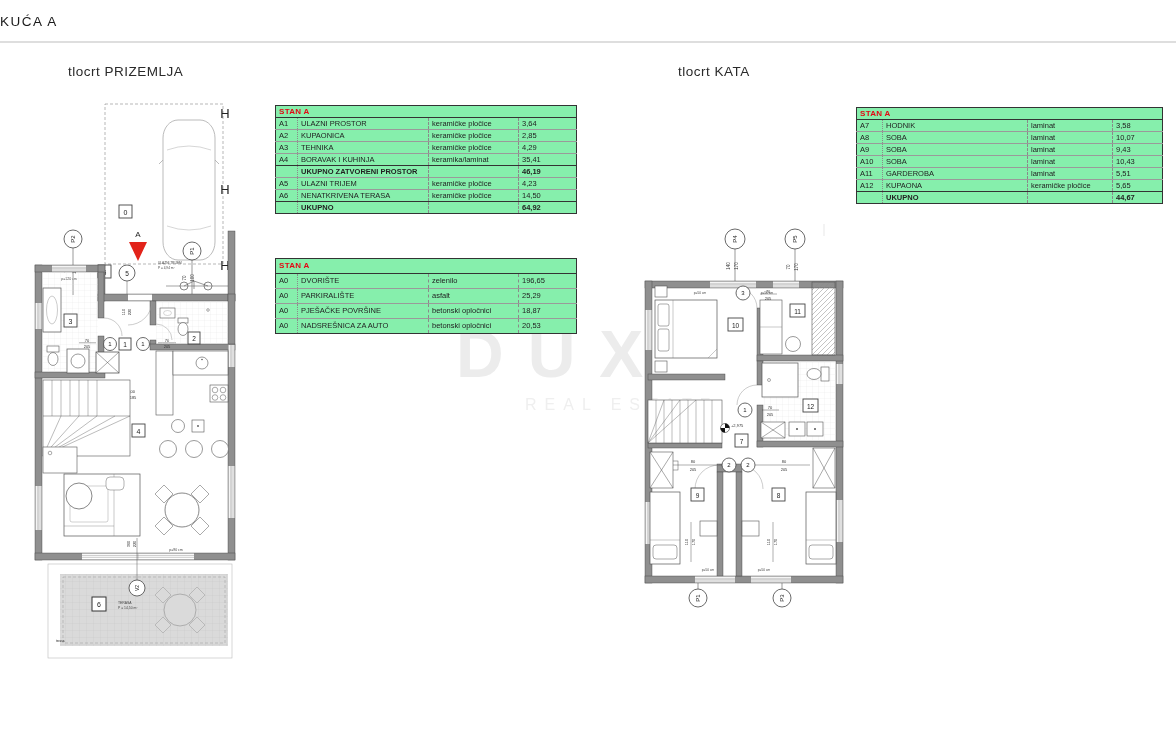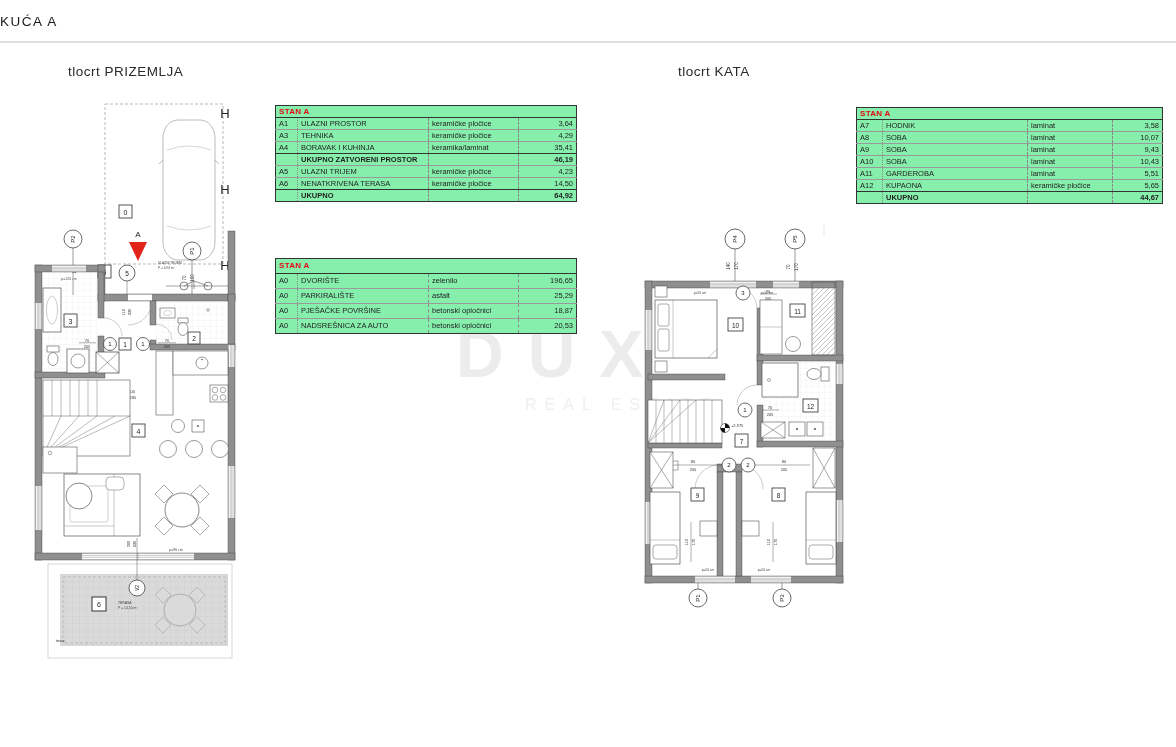--- a/index.html
+++ b/index.html
@@ -18,21 +18,21 @@
   .wm1{left:456px;top:316px;font-size:66px;font-weight:bold;letter-spacing:24px;color:#ececec;z-index:0;}
   .wm2{left:525px;top:396px;font-size:16px;letter-spacing:8px;color:#efefef;z-index:0;}
 
   
   table.tbl{position:absolute;border-collapse:collapse;table-layout:fixed;background:#86efac;border:1.4px solid #333;z-index:3;}
   table.tbl td{font-size:7.5px;line-height:10px;height:11px;padding:0 3px;white-space:nowrap;overflow:hidden;color:#222;border-top:.6px solid #9a9a9a;}
   table.tbl tr.hdr td{color:#e30613;font-weight:bold;font-size:8px;border-top:none;border-bottom:1px solid #333;letter-spacing:.3px;}
   table.tbl td.c2{border-left:.6px dotted #8a8a8a;}
   table.tbl td.c3,table.tbl td.c4{border-left:1px dashed #8a8a8a;}
   table.tbl td.c3{text-align:left;}
-  table.tbl td.c4{text-align:right;}
+  table.tbl td.c4{text-align:left;}
   table.tbl tr.bold td{font-weight:bold;border-top:1px solid #333;}
   table.tall td{height:14px;line-height:12px;}
   #table-ground-interior{left:275px;top:105px;width:301px;}
   #table-ground-exterior{left:275px;top:258px;width:301px;}
   #table-upper{left:856px;top:107px;width:306px;}
 
   svg.plan{position:absolute;z-index:2;font-family:"Liberation Sans", sans-serif;}
   #plan-ground{left:30px;top:98px;}
   #plan-upper{left:638px;top:224px;}
   svg text{fill:#222;}
@@ -460,20 +460,26 @@
       <tr class="hdr">
         <td colspan="4">STAN A</td>
       </tr>
   <tr>
         <td>A1</td>
         <td class="c2">ULAZNI PROSTOR</td>
         <td class="c3">keramičke pločice</td>
         <td class="c4">3,64</td>
       </tr>
   <tr>
+        <td>A2</td>
+        <td class="c2">KUPAONICA</td>
+        <td class="c3">keramičke pločice</td>
+        <td class="c4">2,85</td>
+      </tr>
+  <tr>
         <td>A3</td>
         <td class="c2">TEHNIKA</td>
         <td class="c3">keramičke pločice</td>
         <td class="c4">4,29</td>
       </tr>
   <tr>
         <td>A4</td>
         <td class="c2">BORAVAK I KUHINJA</td>
         <td class="c3">keramika/laminat</td>
         <td class="c4">35,41</td>

